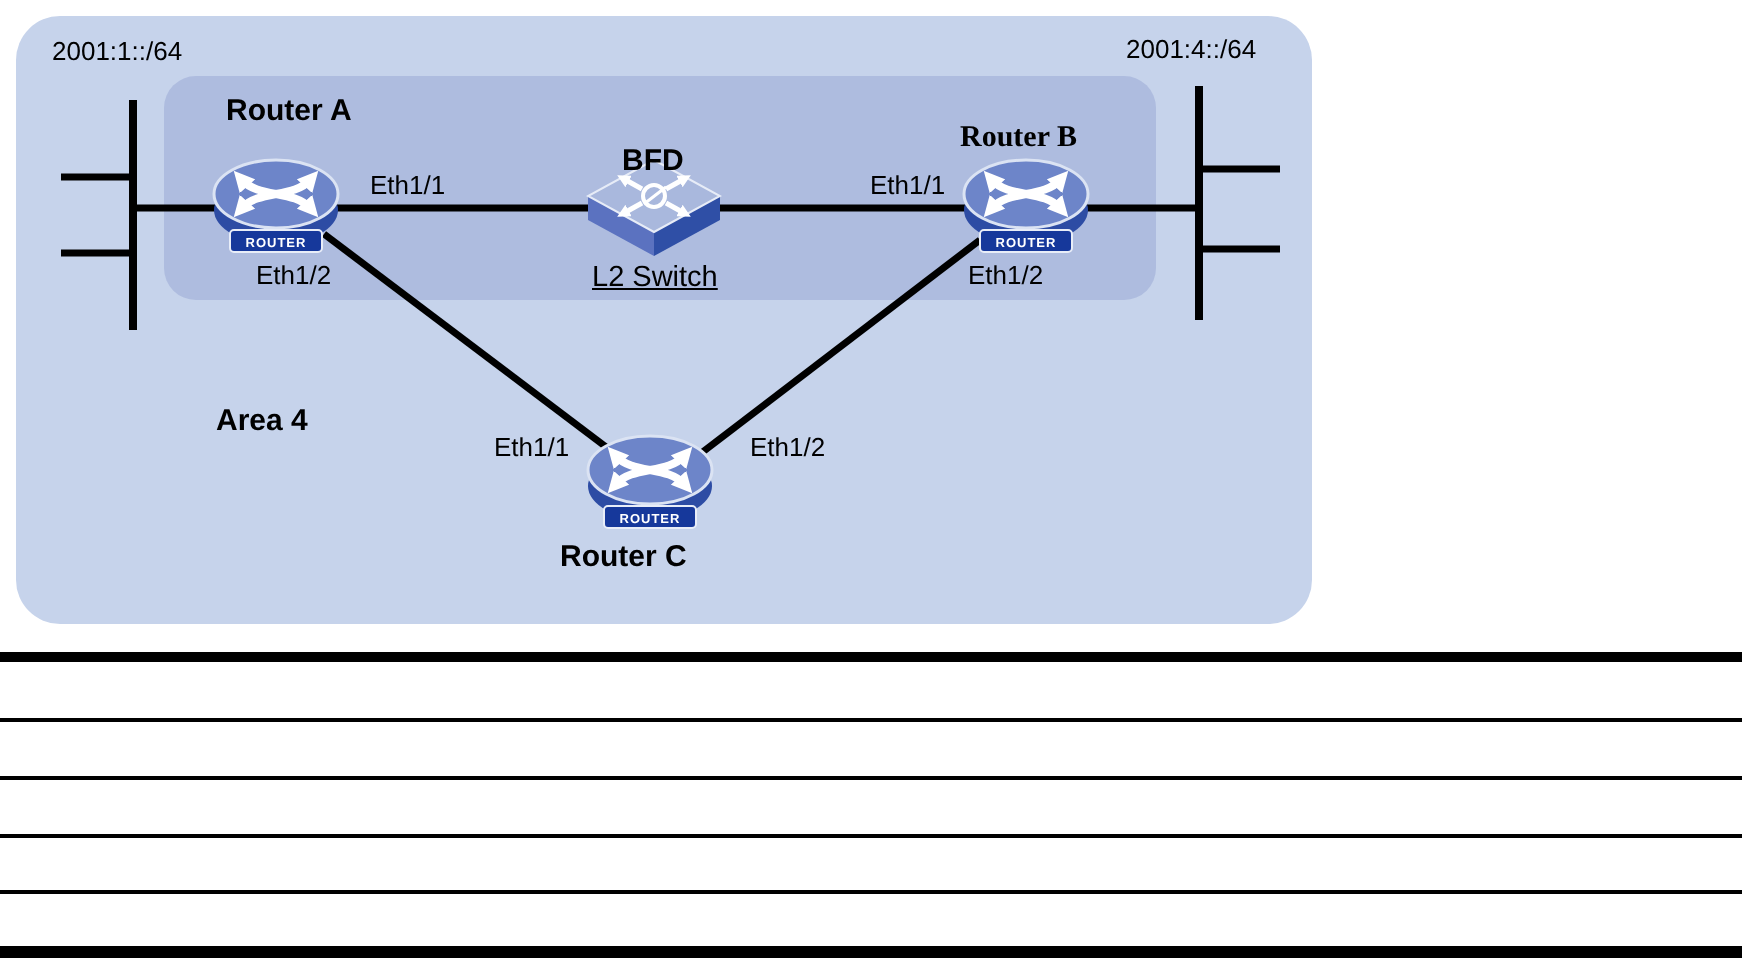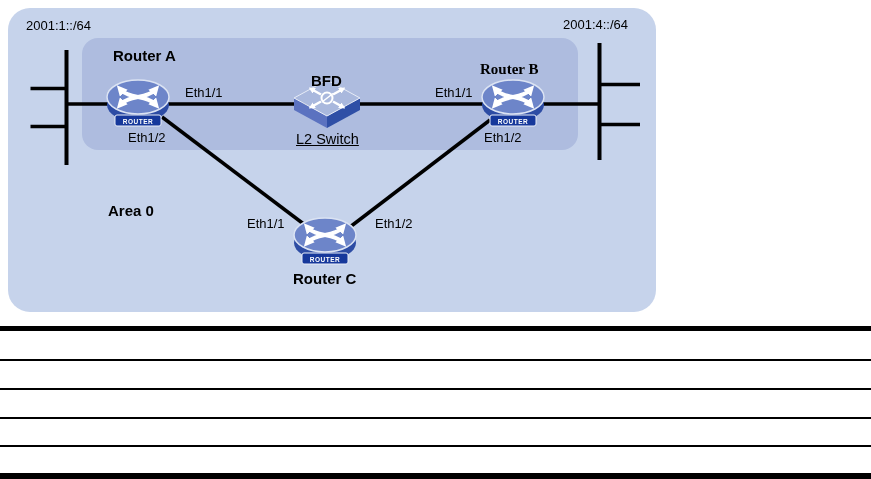--- a/index.html
+++ b/index.html
@@ -19,21 +19,21 @@
   .node.router-c{left:293px;top:216px;}
   .node.l2switch{left:293px;top:79px;}
   .lbl{position:absolute;font-size:13px;line-height:1.1;white-space:nowrap;}
   .lbl.b{font-weight:bold;font-size:15px;}
   .lbl.m{font-size:14.5px;}
   .lbl.subnet-left{left:26px;top:19px;}
   .lbl.subnet-right{left:563px;top:18px;text-align:center;}
   .lbl.bfd{left:311px;top:41px;margin-top:32px;}
   .lbl.name-a{left:113px;top:48px;}
   .lbl.name-b{left:480px;top:61px;font-family:Liberation Serif, serif;}
-  .lbl.name-c{left:293px;top:271px;text-align:right;}
+  .lbl.name-c{left:280px;top:271px;text-align:right;}
   .lbl.name-sw{left:296px;top:132px;text-decoration:underline;}
   .lbl.area{left:108px;top:203px;}
   .lbl.if-a1{left:185px;top:86px;}
   .lbl.if-b1{left:435px;top:86px;}
   .lbl.if-a2{left:128px;top:131px;}
   .lbl.if-b2{left:484px;top:131px;}
   .lbl.if-c1{left:247px;top:217px;}
   .lbl.if-c2{left:375px;top:217px;}
   svg text{font-family:"Liberation Sans",sans-serif;letter-spacing:.5px;}
   .doc-table{position:absolute;left:0;top:326px;width:871px;height:153px;box-sizing:border-box;
@@ -110,21 +110,21 @@
       <line x1="29" y1="23" x2="40" y2="14.5" stroke="#fff" stroke-width="1.5"></line>
       <line x1="28" y1="15.5" x2="19" y2="10.5" stroke="#fff" stroke-width="2.5" marker-end="url(#ah)"></line>
       <line x1="40" y1="15.5" x2="49" y2="10.5" stroke="#fff" stroke-width="2.5" marker-end="url(#ah)"></line>
       <line x1="28" y1="22.5" x2="19" y2="27.5" stroke="#fff" stroke-width="2.5" marker-end="url(#ah)"></line>
       <line x1="40" y1="22.5" x2="49" y2="27.5" stroke="#fff" stroke-width="2.5" marker-end="url(#ah)"></line>
     </svg>
 
     <div class="lbl subnet-left">2001:1::/64</div>
     <div class="lbl subnet-right">2001:4::/64</div>
     <div class="lbl b bfd">BFD</div>
-    <div class="lbl b area">Area 0</div>
+    <div class="lbl b area">Area 4</div>
     <div class="lbl b name-a">Router A</div>
     <div class="lbl b name-b">Router B</div>
     <div class="lbl b name-c">Router C</div>
     <div class="lbl m name-sw">L2 Switch</div>
     <div class="lbl if-a1">Eth1/1</div>
     <div class="lbl if-b1">Eth1/1</div>
     <div class="lbl if-a2">Eth1/2</div>
     <div class="lbl if-b2">Eth1/2</div>
     <div class="lbl if-c1">Eth1/1</div>
     <div class="lbl if-c2">Eth1/2</div>

